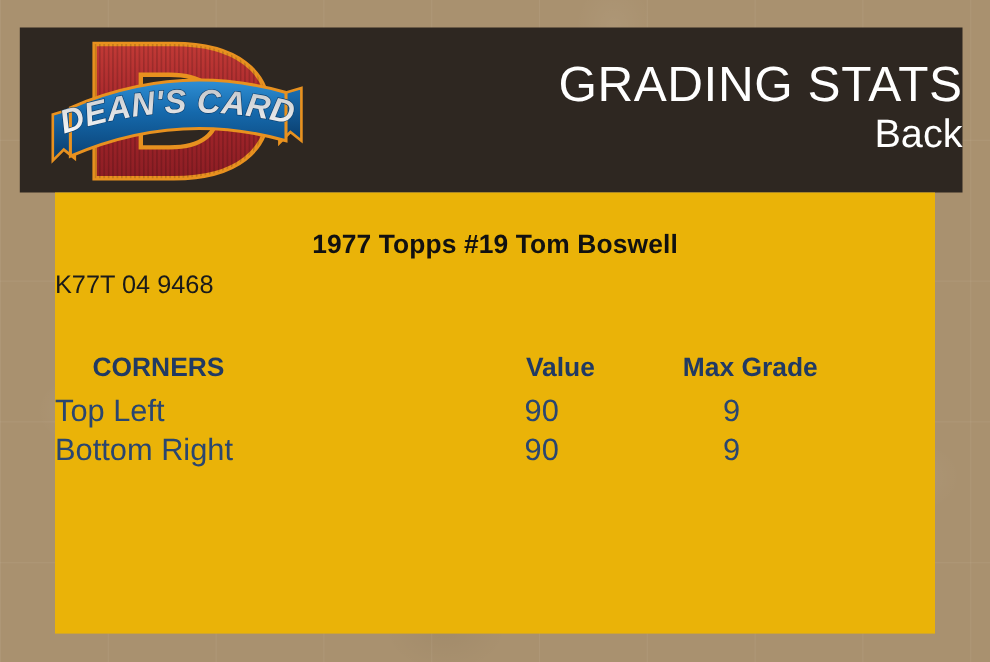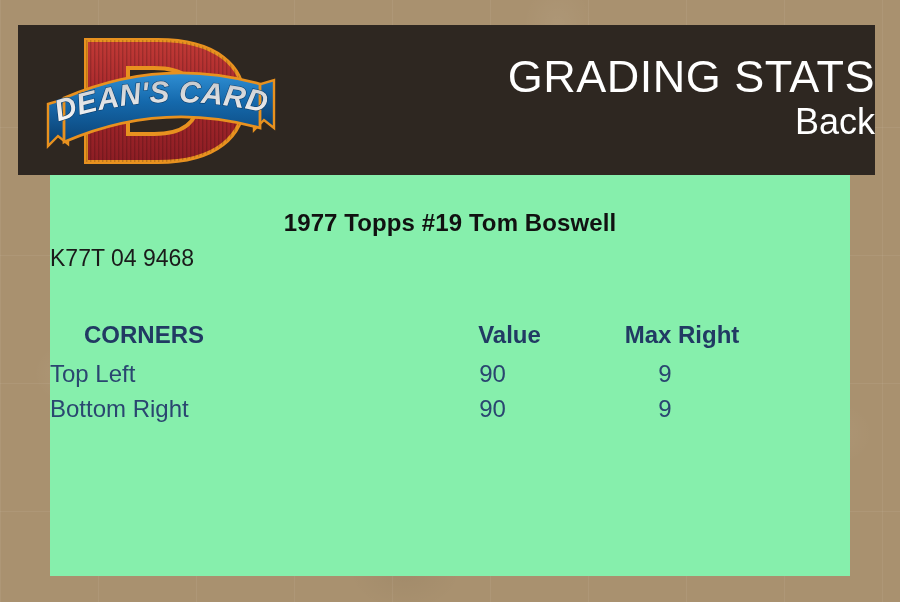--- a/index.html
+++ b/index.html
@@ -92,21 +92,21 @@
     white-space: nowrap;
   }
 
   
   .content-panel {
     position: absolute;
     left: 50px;
     top: 175px;
     width: 800px;
     height: 401px;
-    background-color: #86efac;
+    background-color: #eab308;
   }
 
   .card-title {
     margin: 0;
     padding-top: 34px;
     text-align: center;
     font-size: 24px;
     font-weight: bold;
     color: #111111;
     letter-spacing: 0.1px;
@@ -142,21 +142,21 @@
     height: 42px;
     vertical-align: middle;
     color: #213a63;
     padding-left: 34px;
   }
   .th-section { text-align: left;   padding-left: 105px; }
   .th-value   { text-align: center; }
   .th-max     { text-align: center; }
 
   .stats-table tbody td {
-    font-size: 24px;
+    font-size: 28px;
     height: 35px;
     vertical-align: middle;
     color: #2a4670;
   }
   .td-label { text-align: left; padding-left: 150px; }
   .td-value { text-align: center; }
   .td-max   { text-align: center; }
 </style>
 </head>
 <body>
@@ -242,21 +242,21 @@
     <table class="stats-table">
       <colgroup>
         <col class="col-label">
         <col class="col-value">
         <col class="col-max">
       </colgroup>
       <thead>
         <tr>
           <th class="th-section">CORNERS</th>
           <th class="th-value">Value</th>
-          <th class="th-max">Max Right</th>
+          <th class="th-max">Max Grade</th>
         </tr>
       </thead>
       <tbody>
         <tr>
           <td class="td-label">Top Left</td>
           <td class="td-value">90</td>
           <td class="td-max">9</td>
         </tr>
         <tr>
           <td class="td-label">Bottom Right</td>

